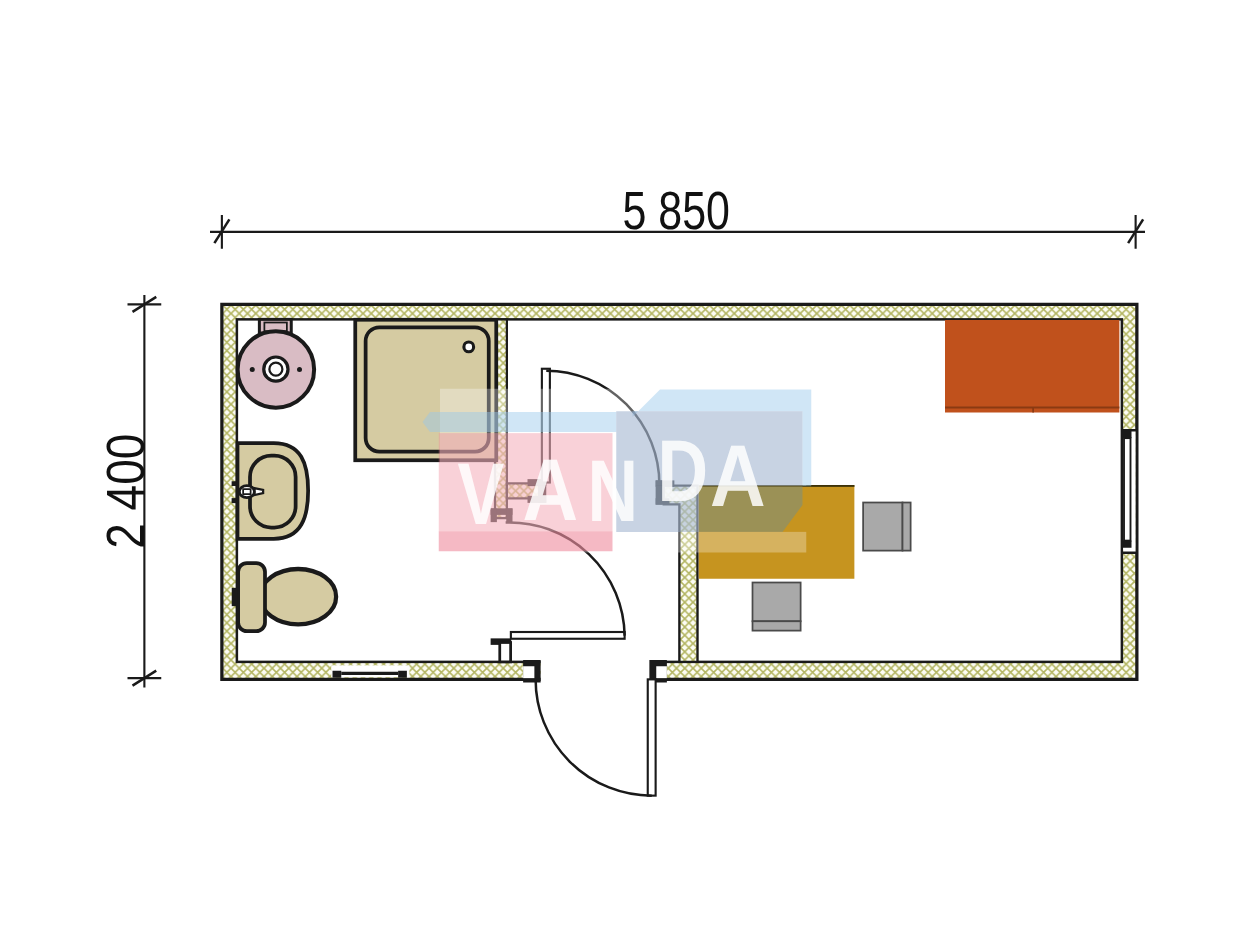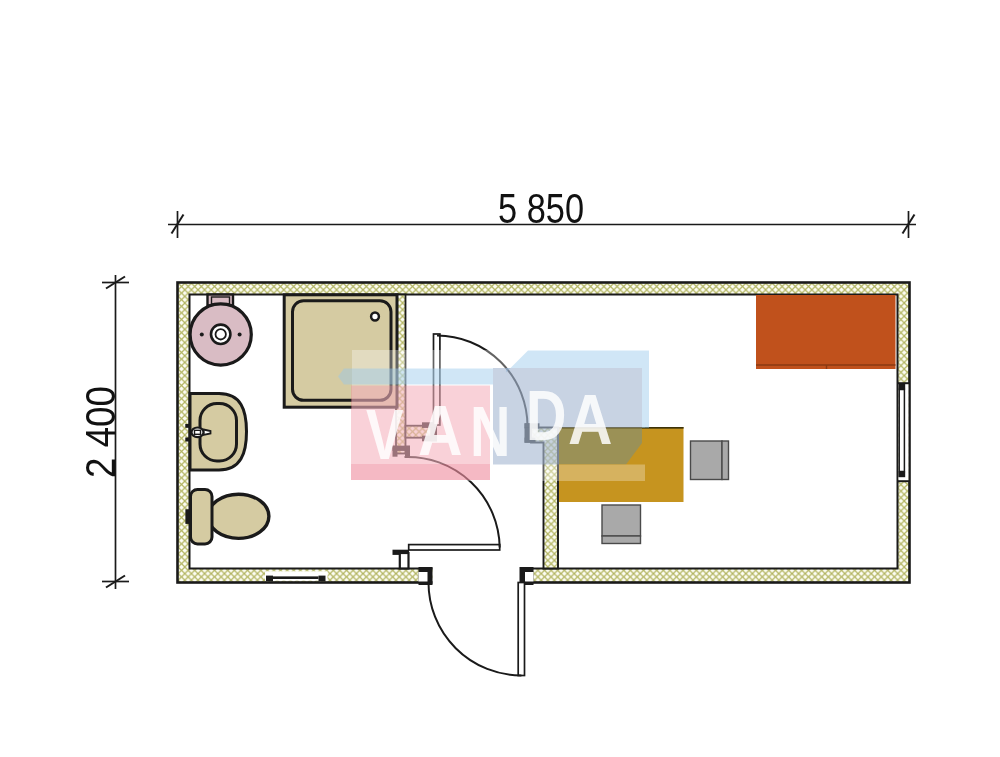--- a/index.html
+++ b/index.html
@@ -1,17 +1,17 @@
 <!DOCTYPE html>
 <html><head>
 <meta charset="utf-8">
 <style>
   html,body{margin:0;padding:0;background:#ffffff;}
   .page{width:1000px;height:686px;position:relative;overflow:hidden;
-        font-family:"Liberation Sans", sans-serif;margin-top:39px;}
+        font-family:"Liberation Sans", sans-serif;}
 </style>
 </head>
 <body>
 <div class="page">
 <svg width="1000" height="757" viewBox="0 0 1000 757">
 <defs>
   <pattern id="h" width="6.6" height="6.6" patternUnits="userSpaceOnUse">
     <rect width="6.6" height="6.6" fill="#fdfdf4"></rect>
     <path d="M0 0 L6.6 6.6 M6.6 0 L0 6.6" stroke="#b3b562" stroke-width="1.25" fill="none"></path>
   </pattern>

